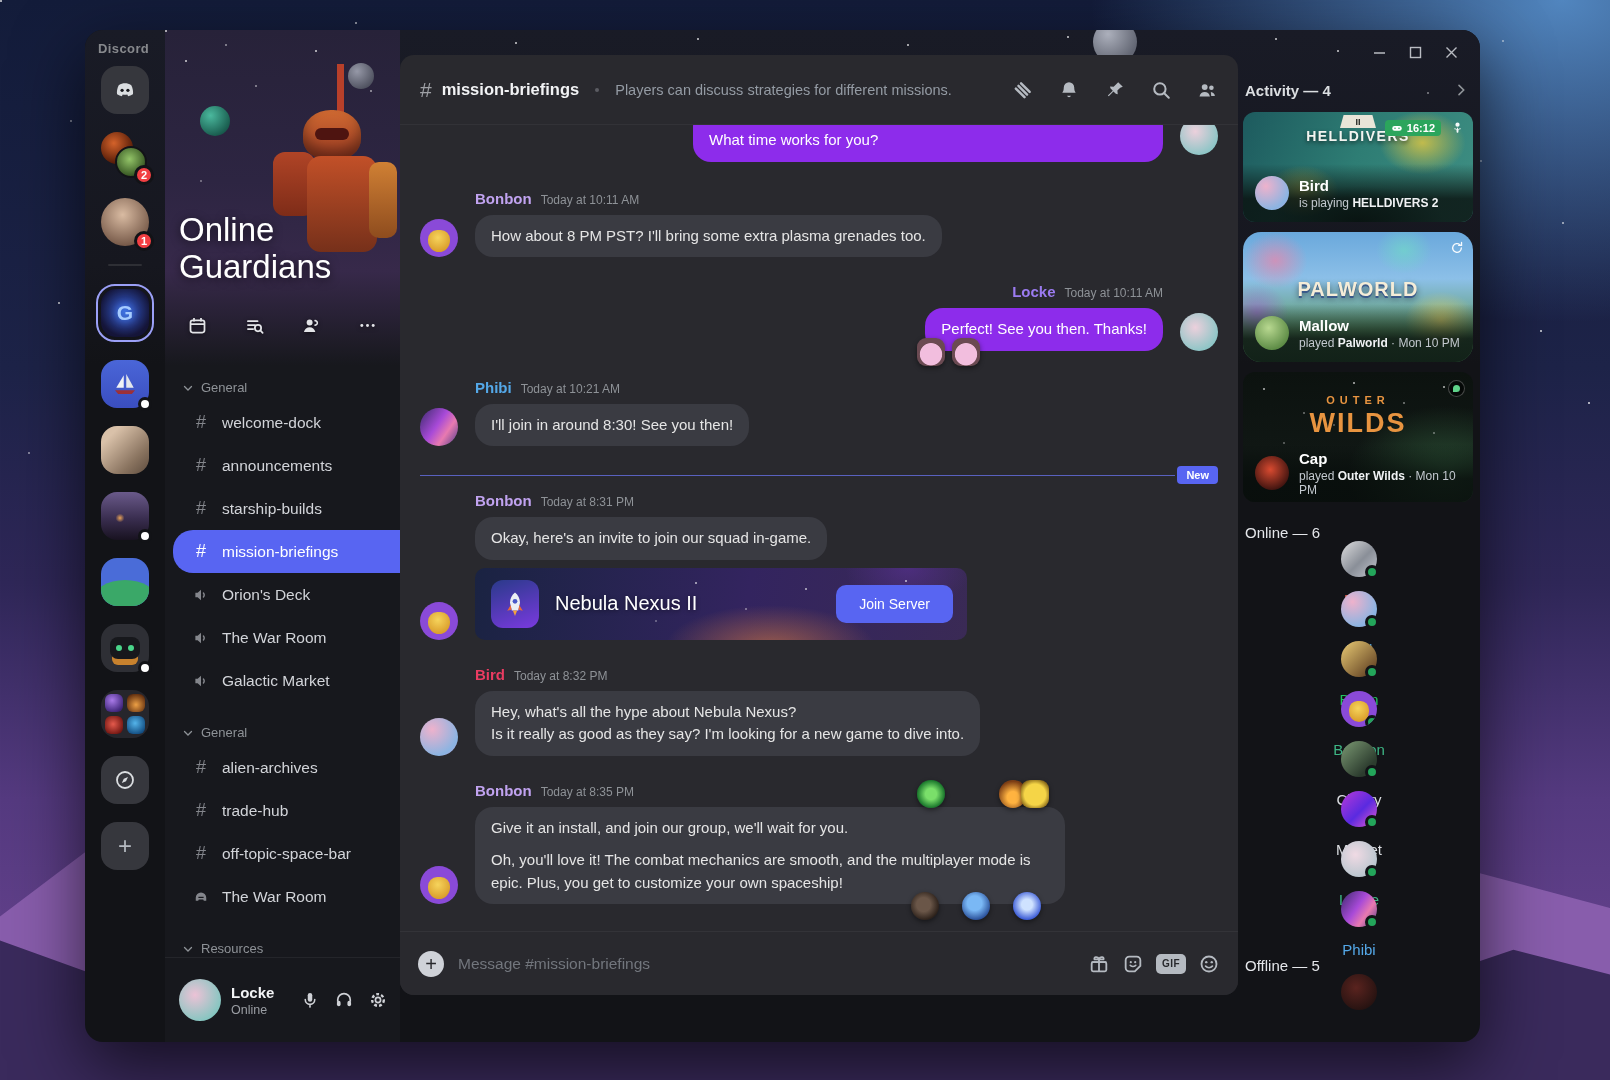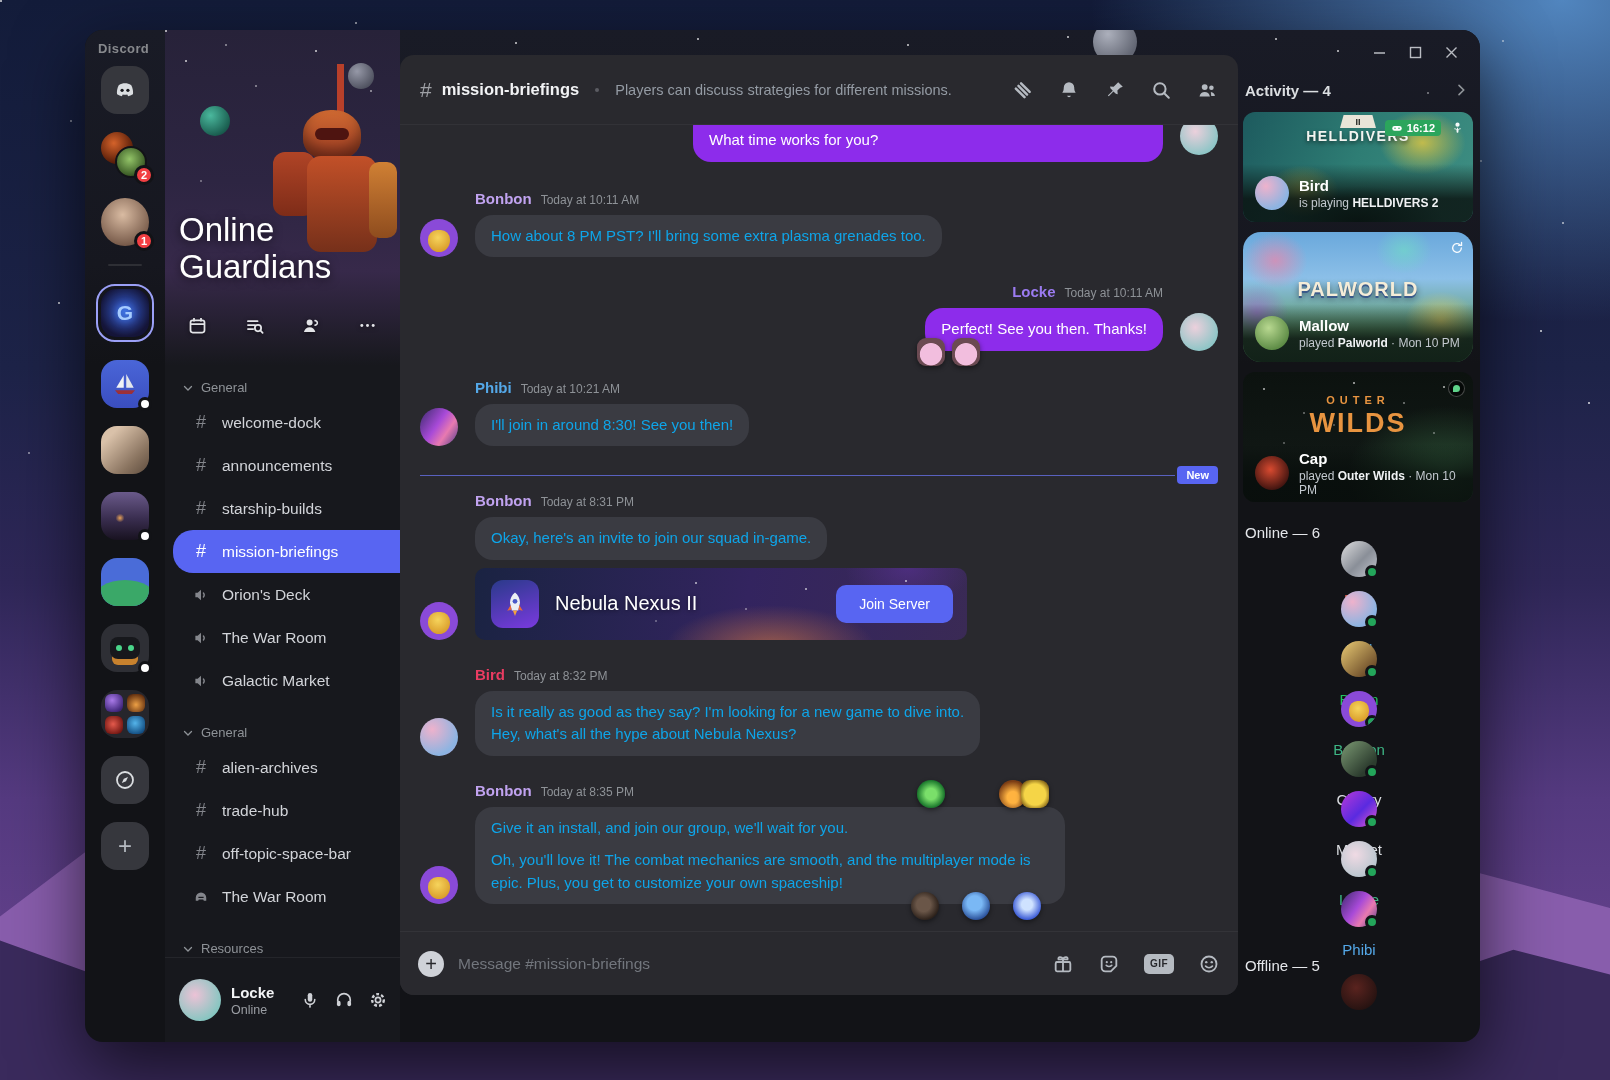--- a/index.html
+++ b/index.html
@@ -145,21 +145,21 @@
 
   .messages { position:absolute; top:70px; bottom:64px; left:0; right:0; padding:0 20px; overflow:hidden; }
   .msg-row { display:flex; gap:17px; }
   .msg-row.right { flex-direction:row-reverse; }
   .msg-avatar { width:38px; height:38px; border-radius:50%; flex-shrink:0; align-self:flex-end; cursor:pointer; }
   .msg-col { display:flex; flex-direction:column; max-width:640px; }
   .msg-row.right .msg-col { align-items:flex-end; }
   .msg-header { display:flex; align-items:baseline; gap:9px; margin-bottom:8px; }
   .author { font-size:15px; font-weight:600; cursor:pointer; }
   .msg-time { font-size:12px; color:#8e9297; }
-  .bubble { background:#3a3b42; color:#0ea5e9; font-size:15px; line-height:1.5; padding:10px 16px;
+  .bubble { background:#3a3b42; color:#e5e5e5; font-size:15px; line-height:1.5; padding:10px 16px;
     border-radius:18px; width:fit-content; }
   .msg-row.right .bubble { background:#8d2ceb; color:#fff; }
   .bubble-wrap { position:relative; width:fit-content; }
   .para + .para { margin-top:10px; }
 
   .av-bonbon { background:#8a4ad8; position:relative; overflow:hidden; }
   .av-bonbon::after { content:""; position:absolute; left:22%; top:28%; width:56%; height:58%;
     border-radius:50% 50% 60% 60%; background:radial-gradient(circle at 45% 35%, #f6d45c, #d89a28 80%); }
   .av-locke { background:radial-gradient(circle at 40% 38%, #ecd0dc, #84c4c4 80%); }
   .av-phibi { background:linear-gradient(125deg,#3a2a6a 0%,#a84ad8 45%,#e87ab0 68%,#4a3a8a 100%); }
@@ -203,21 +203,21 @@
   .bubble.clipped { width:470px; margin-top:-16px; padding-top:20px; border-radius:18px; }
   .row-first .msg-avatar { align-self:flex-start; margin-top:-8px; }
 
   .input-bar { position:absolute; left:0; right:0; bottom:0; height:64px; display:flex; align-items:center;
     padding:0 18px; gap:14px; border-top:1px solid rgba(255,255,255,.05); background:#29292e; }
   .plus-btn { width:26px; height:26px; border-radius:50%; background:#cfd2d8; color:#27282c;
     display:grid; place-items:center; font-size:20px; font-weight:500; line-height:0; border:none; cursor:pointer; flex-shrink:0; }
   .msg-input { flex:1; background:transparent; border:none; outline:none; color:#dbdee1;
     font-family:inherit; font-size:15.5px; }
   .msg-input::placeholder { color:#72767d; }
-  .input-icons { display:flex; align-items:center; gap:24px; color:#b5bac1; }
+  .input-icons { display:flex; align-items:center; gap:12px; color:#b5bac1; }
   .iicon { cursor:pointer; display:grid; place-items:center; }
   .gif-pill { width:30px; height:20px; border-radius:5px; background:#b5bac1; color:#27282c;
     font-size:10px; font-weight:700; display:grid; place-items:center; letter-spacing:.5px; cursor:pointer; }
 
   
   .activity { position:absolute; left:1158px; top:48px; width:230px; bottom:0; z-index:6; overflow:hidden; }
   .activity-header { display:flex; align-items:center; justify-content:space-between; padding:0 4px 0 2px;
     color:#dbdee1; font-size:15px; font-weight:600; height:24px; }
   .act-chevron { color:#8e9297; cursor:pointer; }
   .game-card { position:relative; width:230px; border-radius:12px; overflow:hidden; margin-top:10px; cursor:pointer; }
@@ -660,22 +660,22 @@
       </div>
 
       <div class="msg-row" style="margin-top:26px">
         <div class="msg-avatar av-bird"></div>
         <div class="msg-col">
           <div class="msg-header">
             <span class="author" style="color: rgb(234, 60, 98);">Bird</span>
             <span class="msg-time">Today at 8:32 PM</span>
           </div>
           <div class="bubble">
+            <div>Hey, what's all the hype about Nebula Nexus?</div>
             <div>Is it really as good as they say? I'm looking for a new game to dive into.</div>
-            <div>Hey, what's all the hype about Nebula Nexus?</div>
           </div>
         </div>
       </div>
 
       <div class="msg-row" style="margin-top:26px">
         <div class="msg-avatar av-bonbon"></div>
         <div class="msg-col">
           <div class="msg-header">
             <span class="author" style="color: rgb(193, 163, 240);">Bonbon</span>
             <span class="msg-time">Today at 8:35 PM</span>

